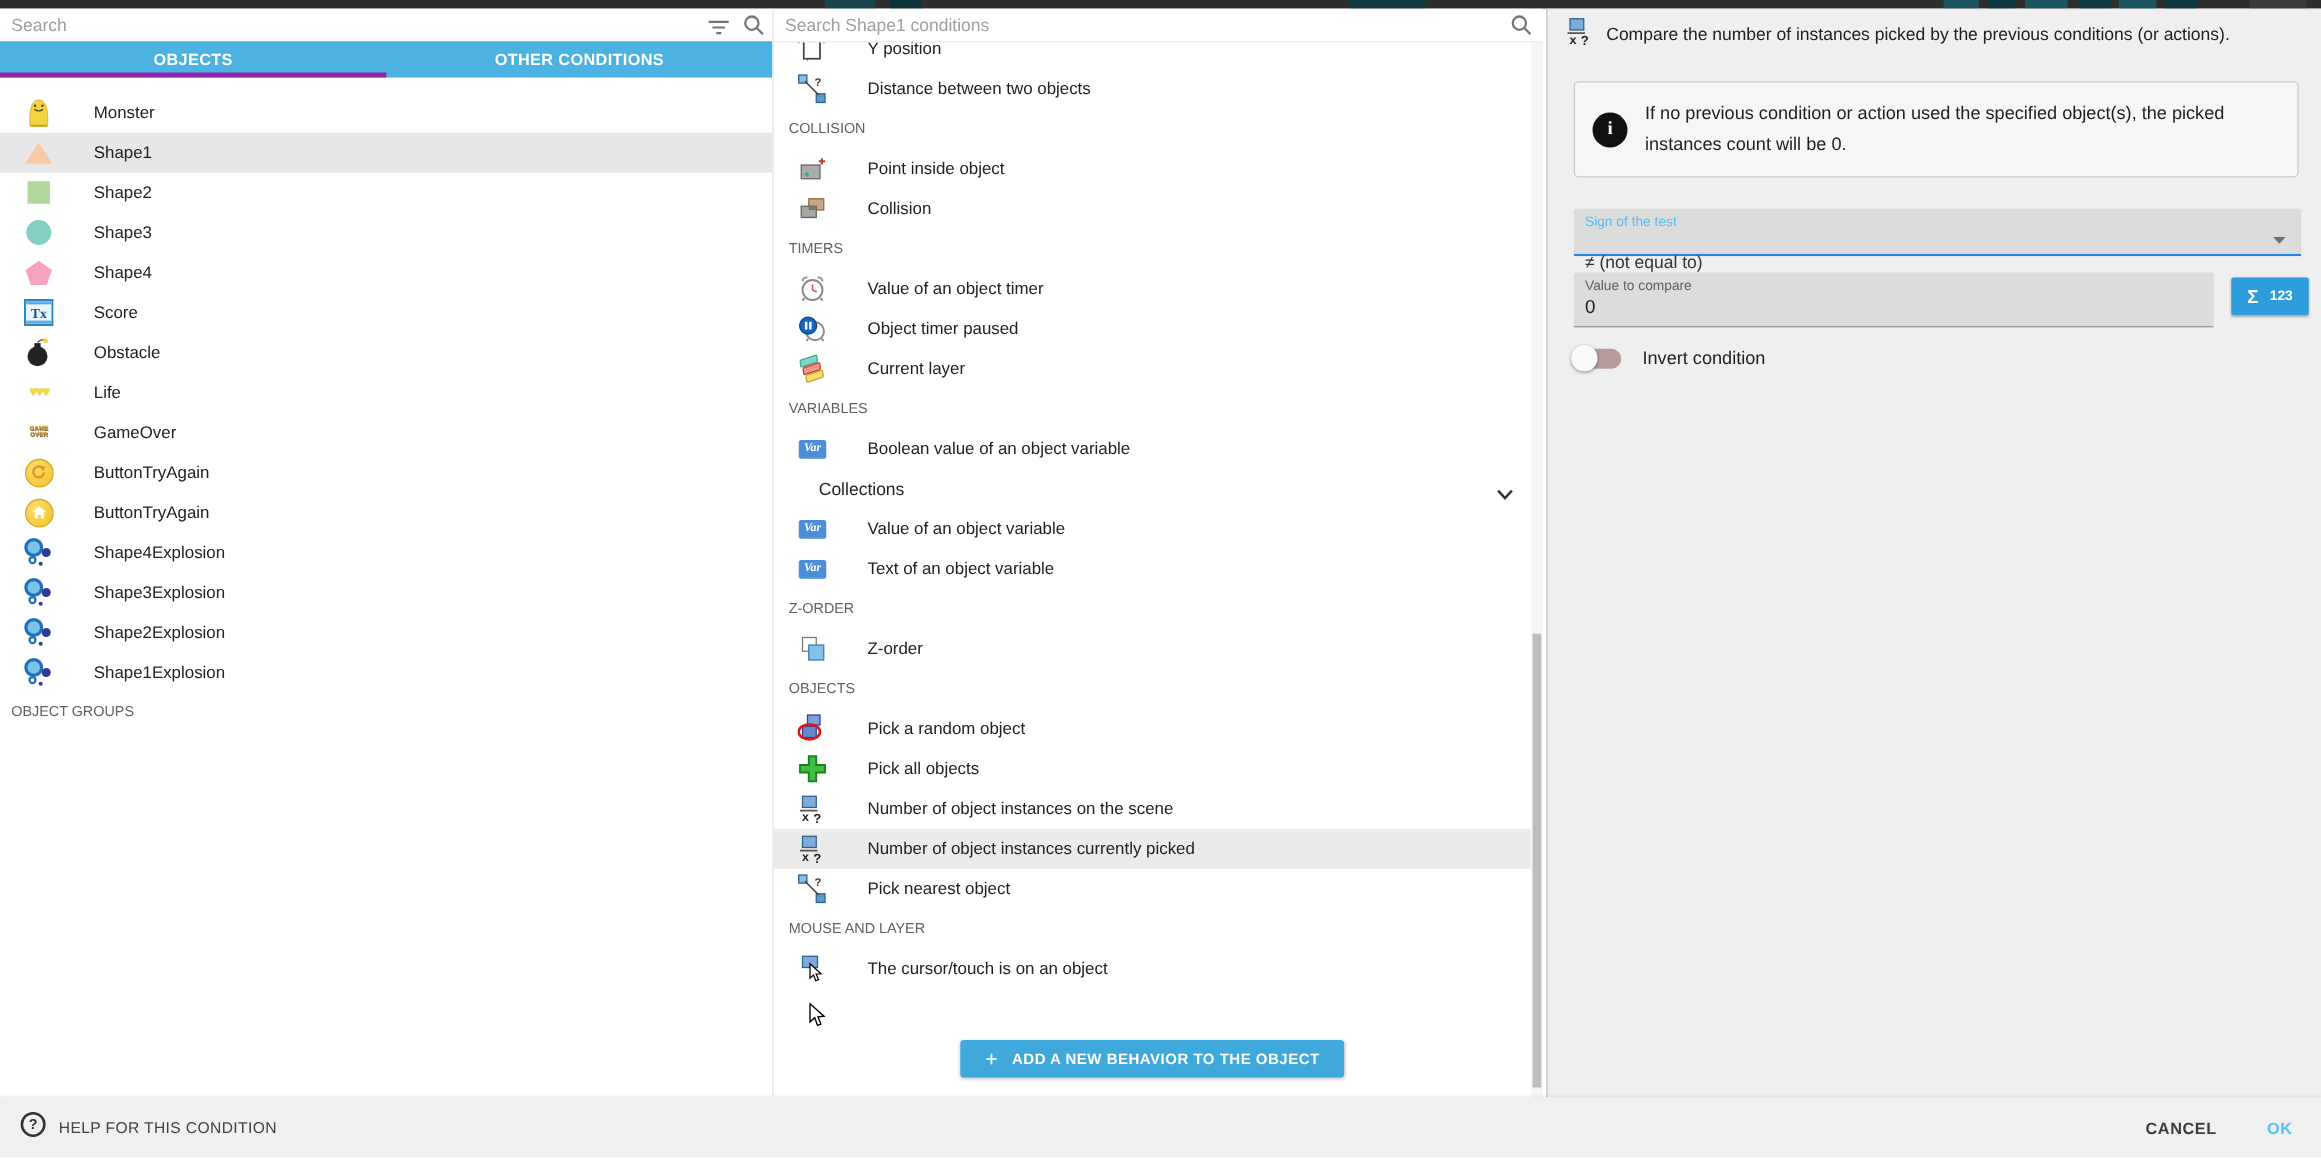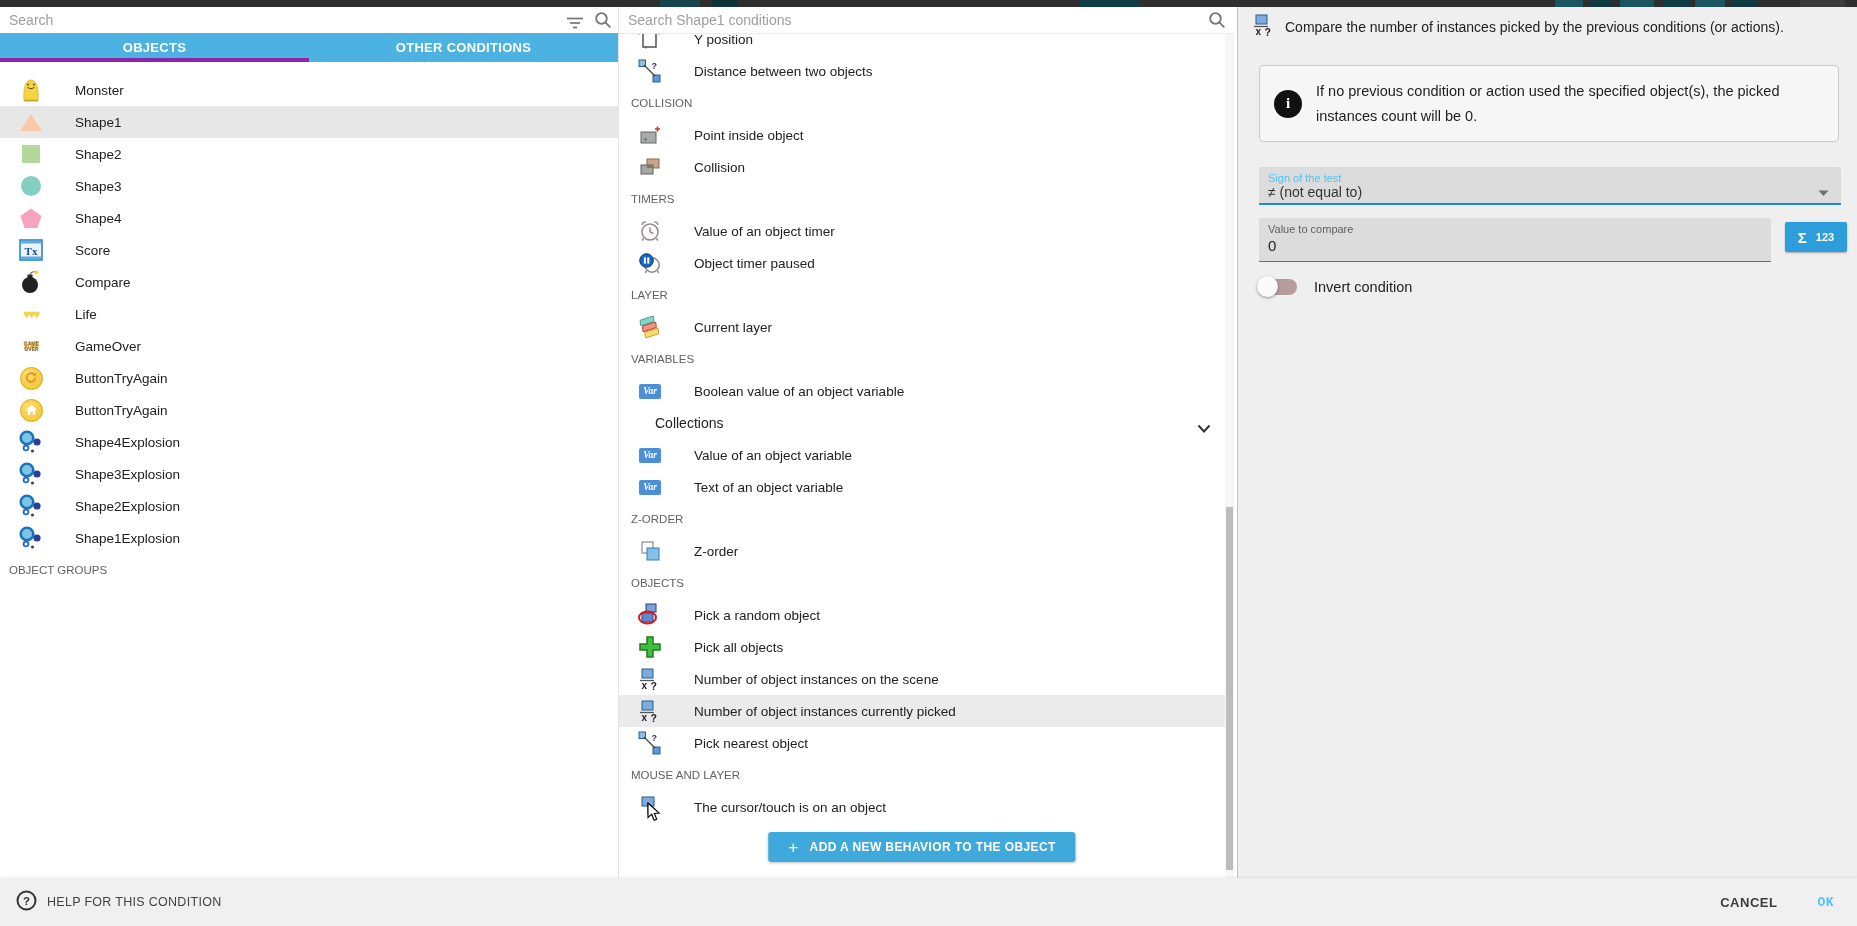--- a/index.html
+++ b/index.html
@@ -61,21 +61,21 @@
   #rp-title{position:absolute;top:6px;left:14px;right:8px;height:28px;display:flex;align-items:center;gap:9px;}
   #rp-title .ttext{font-size:14px;color:#212121;white-space:nowrap;}
   #info-box{position:absolute;top:58px;left:21px;width:580px;height:77px;background:#f6f6f6;
             border:1px solid #c9c9c9;border-radius:4px;box-sizing:border-box;}
   #info-icon{position:absolute;left:14px;top:50%;transform:translateY(-50%);}
   #info-text{position:absolute;left:56px;top:13px;right:30px;font-size:14.5px;line-height:25px;color:#1d1d1d;}
   #sign-field{position:absolute;top:160px;left:21px;width:582px;height:38px;background:#dcdcdc;
               border-bottom:2px solid var(--field-underline);border-radius:2px 2px 0 0;cursor:pointer;box-sizing:border-box;}
   .field-label{position:absolute;left:9px;top:5px;font-size:11px;}
   #sign-field .field-label{color:var(--accent-text);}
-  #sign-value{position:absolute;left:9px;top:17px;font-size:14px;color:#333;}
+  #sign-value{position:absolute;left:9px;top:34px;font-size:14px;color:#333;}
   #sign-arrow{position:absolute;right:12px;top:16px;}
   #value-field{position:absolute;top:211px;left:21px;width:512px;height:44px;background:#dcdcdc;
                border-bottom:1px solid #6b6b6b;border-radius:2px 2px 0 0;cursor:text;box-sizing:border-box;}
   #value-field .field-label{color:#5f5f5f;}
   #value-value{position:absolute;left:9px;top:19px;font-size:15px;color:#222;}
   #sigma-button{position:absolute;top:215px;left:547px;width:62px;height:30px;background:var(--sigma-button);
                 border:none;border-radius:2px;color:#fff;display:flex;align-items:center;justify-content:center;
                 gap:9px;box-shadow:0 1px 2px rgba(0,0,0,.3);cursor:pointer;}
   #sigma-button .sg{font-size:15px;font-weight:700;}
   #sigma-button .dg{font-size:11px;font-weight:700;}
@@ -84,21 +84,21 @@
   .switch .knob{position:absolute;left:-2px;top:-3px;width:21px;height:21px;border-radius:50%;
                 background:#fafafa;box-shadow:0 1px 3px rgba(0,0,0,.4);}
   #invert-label{font-size:14.5px;color:#212121;text-align:right;}
   
   #footer{position:absolute;bottom:0;left:0;right:0;height:48px;background:#f0f0f0;
           box-shadow:0 -1px 2px rgba(0,0,0,.07);display:flex;align-items:center;}
   #help-button{display:flex;align-items:center;gap:10px;margin-left:16px;cursor:pointer;}
   #help-label{font-size:12.5px;color:#424242;letter-spacing:.3px;}
   #footer-right{margin-left:auto;display:flex;align-items:center;gap:40px;margin-right:23px;}
   #cancel-button{font-weight:700;font-size:13px;color:#3c3c3c;letter-spacing:.5px;cursor:pointer;}
-  #ok-button{font-weight:700;font-size:13px;color:var(--accent-text);letter-spacing:.5px;cursor:pointer;font-family:Liberation Mono, monospace;}
+  #ok-button{font-weight:700;font-size:13px;color:var(--accent-text);letter-spacing:.5px;cursor:pointer;}
 </style>
 </head>
 <body>
 
 <div id="app" style="--tab-bar: #4CB2E2; --tab-indicator: #8E24AA; --primary-button: #3FA9DC; --accent-text: #4FC3F7; --field-underline: #1E88E5; --sigma-button: #2D9EDB; --toggle-track: #B79C9C;">
 
   <div id="top-strip">
       <span class="strip-block" style="left: 660px; width: 40px; background: rgb(23, 69, 78);"></span>
       <span class="strip-block" style="left: 712px; width: 26px; background: rgb(13, 50, 56);"></span>
       <span class="strip-block" style="left: 1080px; width: 60px; background: rgb(18, 60, 68);"></span>
@@ -194,21 +194,21 @@
             </div>
             <div class="row">
               <span class="ic" style="display: flex; align-items: center; justify-content: center;">
                 <svg width="22" height="24" viewBox="0 0 22 24">
                   <circle cx="10" cy="15" r="8" fill="#222"></circle>
                   <rect x="7.5" y="4.5" width="5" height="4.5" fill="#222"></rect>
                   <path d="M10 4 q2.5 -3 5.5 -2" stroke="#666" stroke-width="1.2" fill="none"></path>
                   <circle cx="16.5" cy="2.5" r="2" fill="#F5D442"></circle>
                 </svg>
               </span>
-              <span class="rlabel">Compare</span>
+              <span class="rlabel">Obstacle</span>
             </div>
             <div class="row">
               <span class="ic" style="display: flex; align-items: center; justify-content: center;">
                 <span style="color:#F6D443;font-size:11px;letter-spacing:-1.5px;text-shadow:0 0 1px #d8b62f;white-space:nowrap">♥♥♥</span>
               </span>
               <span class="rlabel">Life</span>
             </div>
             <div class="row">
               <span class="ic" style="display: flex; align-items: center; justify-content: center;">
                 <div style="font-weight:700;font-size:5px;line-height:5px;color:#C9932B;text-align:center;text-shadow:.5px .5px 0 #6b4e12">GAME<br>OVER</div>
@@ -360,21 +360,20 @@
                   <circle cx="14" cy="14" r="7.2" fill="#FCFCFC" stroke="#888" stroke-width="1.5"></circle>
                   <line x1="8.5" y1="20" x2="7.2" y2="21.8" stroke="#888" stroke-width="1.5"></line>
                   <line x1="19.5" y1="20" x2="20.8" y2="21.8" stroke="#888" stroke-width="1.5"></line>
                   <circle cx="8.5" cy="9.5" r="6.8" fill="#1565C0" stroke="#0A3D78"></circle>
                   <rect x="5.9" y="6.4" width="2" height="6.2" fill="#fff"></rect>
                   <rect x="9.3" y="6.4" width="2" height="6.2" fill="#fff"></rect>
                 </svg>
               </span>
               <span class="rlabel">Object timer paused</span>
             </div>
-            <div class="mheader">LAYER</div>
             <div class="row mrow">
               <span class="ic" style="display: flex; align-items: center; justify-content: center;">
                 <svg width="24" height="24" viewBox="0 0 24 24">
                   <g transform="rotate(-18 12 12)">
                     <rect x="5" y="2.5" width="14" height="5.5" rx="1" fill="#7FD8C8" stroke="#4AA08F" transform="skewX(-10)"></rect>
                     <rect x="6.5" y="9" width="14" height="5.5" rx="1" fill="#F1948A" stroke="#C0392B" transform="skewX(-10)"></rect>
                     <rect x="8" y="15.5" width="14" height="5.5" rx="1" fill="#F7DC6F" stroke="#C9A227" transform="skewX(-10)"></rect>
                   </g>
                 </svg>
               </span>

